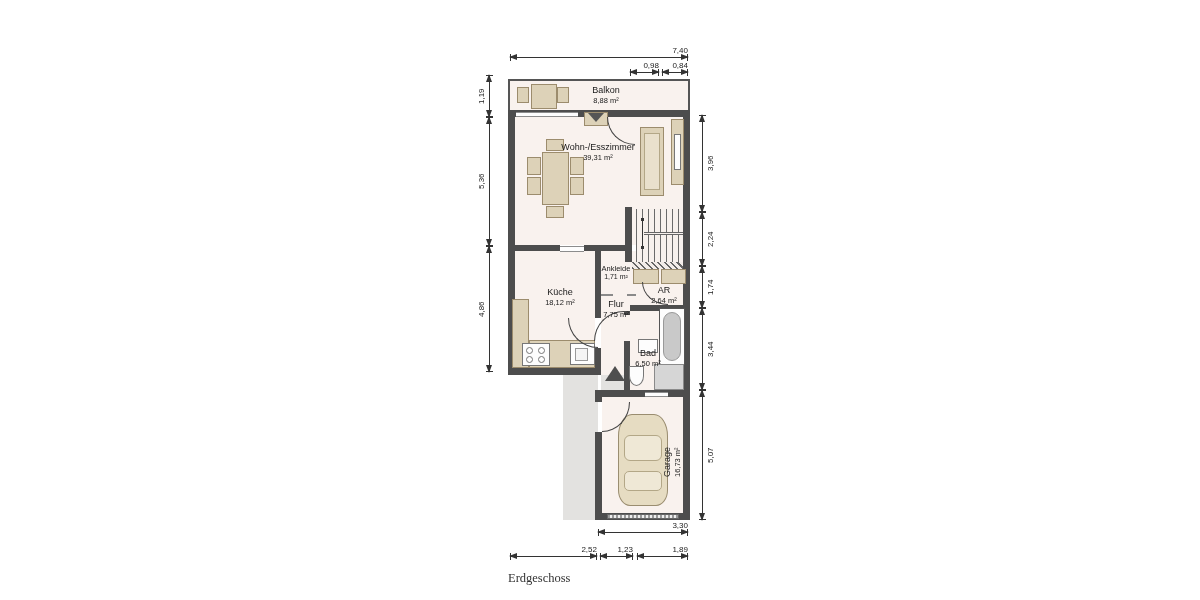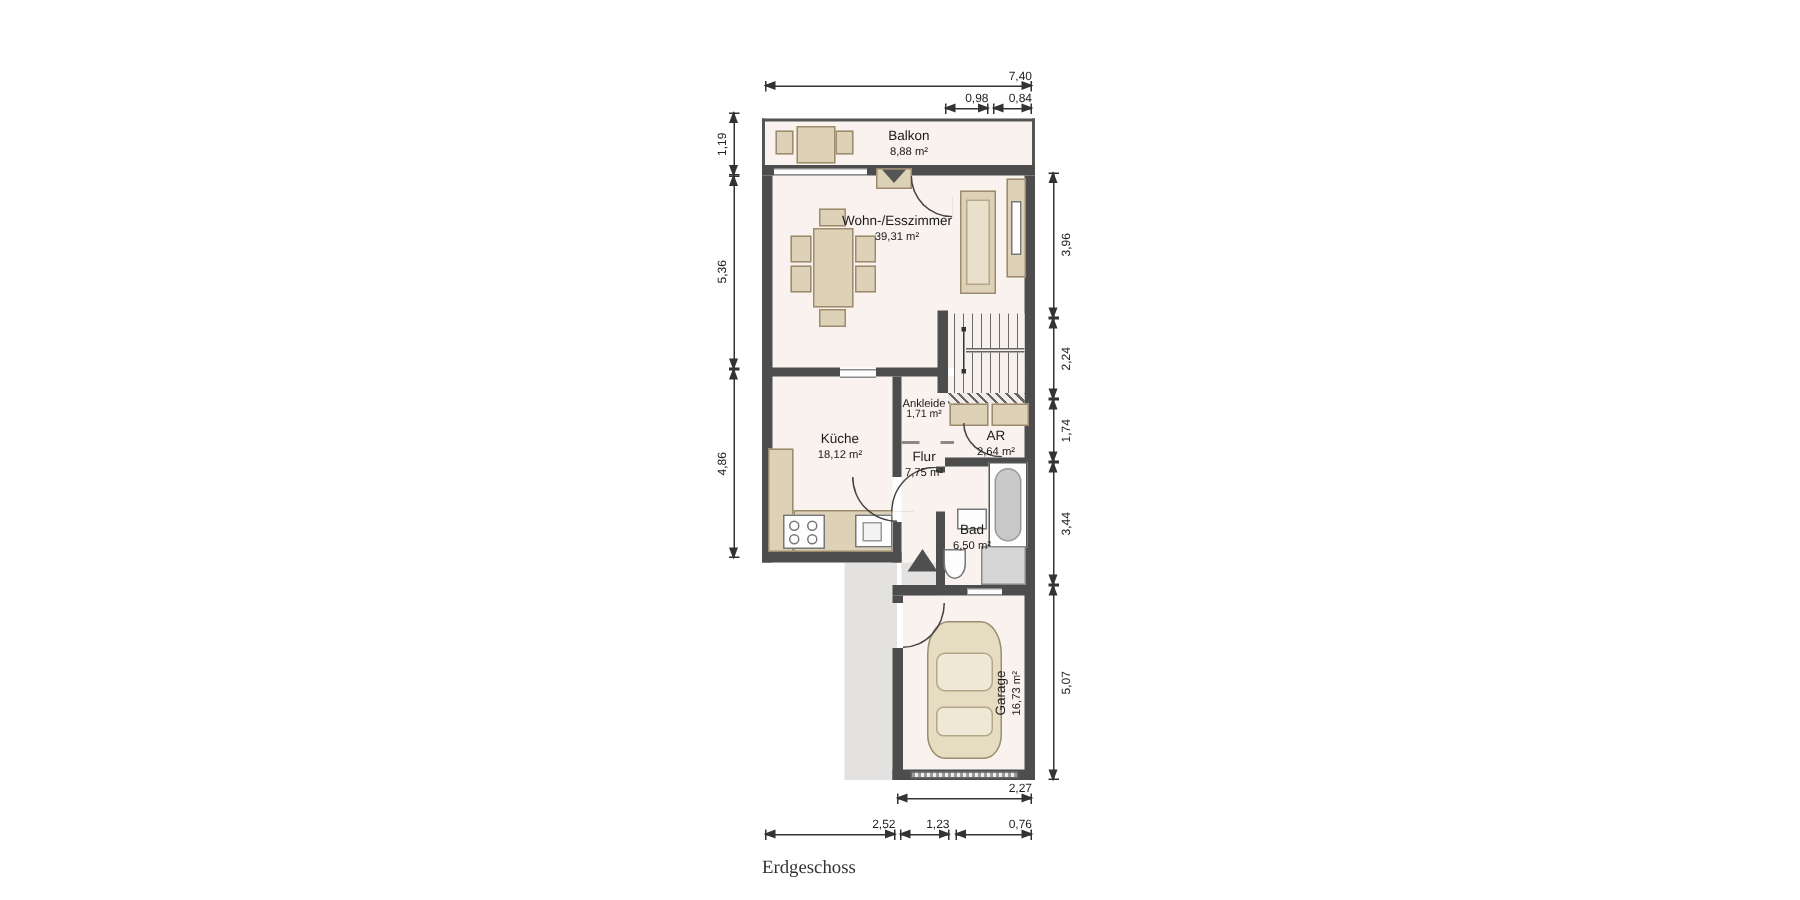--- a/index.html
+++ b/index.html
@@ -274,21 +274,21 @@
       <span class="ah ah-d"></span>
     <span class="dlb-v v-right">5,07</span>
   </div>
 
   <div class="dim dim-h" style="left:598px;top:532px;width:90px;height:1px">
     <span class="dline-h"></span>
     <span class="tk tk-a"></span>
       <span class="tk tk-b"></span>
     <span class="ah ah-l"></span>
       <span class="ah ah-r"></span>
-    <span class="dlb-top">2,27</span>
+    <span class="dlb-top">3,30</span>
   </div>
   <div class="dim dim-h" style="left:510px;top:556px;width:87px;height:1px">
     <span class="dline-h"></span>
     <span class="tk tk-a"></span>
       <span class="tk tk-b"></span>
     <span class="ah ah-l"></span>
       <span class="ah ah-r"></span>
     <span class="dlb-top">2,52</span>
   </div>
   <div class="dim dim-h" style="left:600px;top:556px;width:33px;height:1px">
@@ -298,18 +298,18 @@
     <span class="ah ah-l"></span>
       <span class="ah ah-r"></span>
     <span class="dlb-top">1,23</span>
   </div>
   <div class="dim dim-h" style="left:637px;top:556px;width:51px;height:1px">
     <span class="dline-h"></span>
     <span class="tk tk-a"></span>
       <span class="tk tk-b"></span>
     <span class="ah ah-l"></span>
       <span class="ah ah-r"></span>
-    <span class="dlb-top">0,76</span>
+    <span class="dlb-top">1,89</span>
   </div>
 
   <div class="title" style="left:508px;top:571px">Erdgeschoss</div>
 
 </div>
 
 </body></html>

